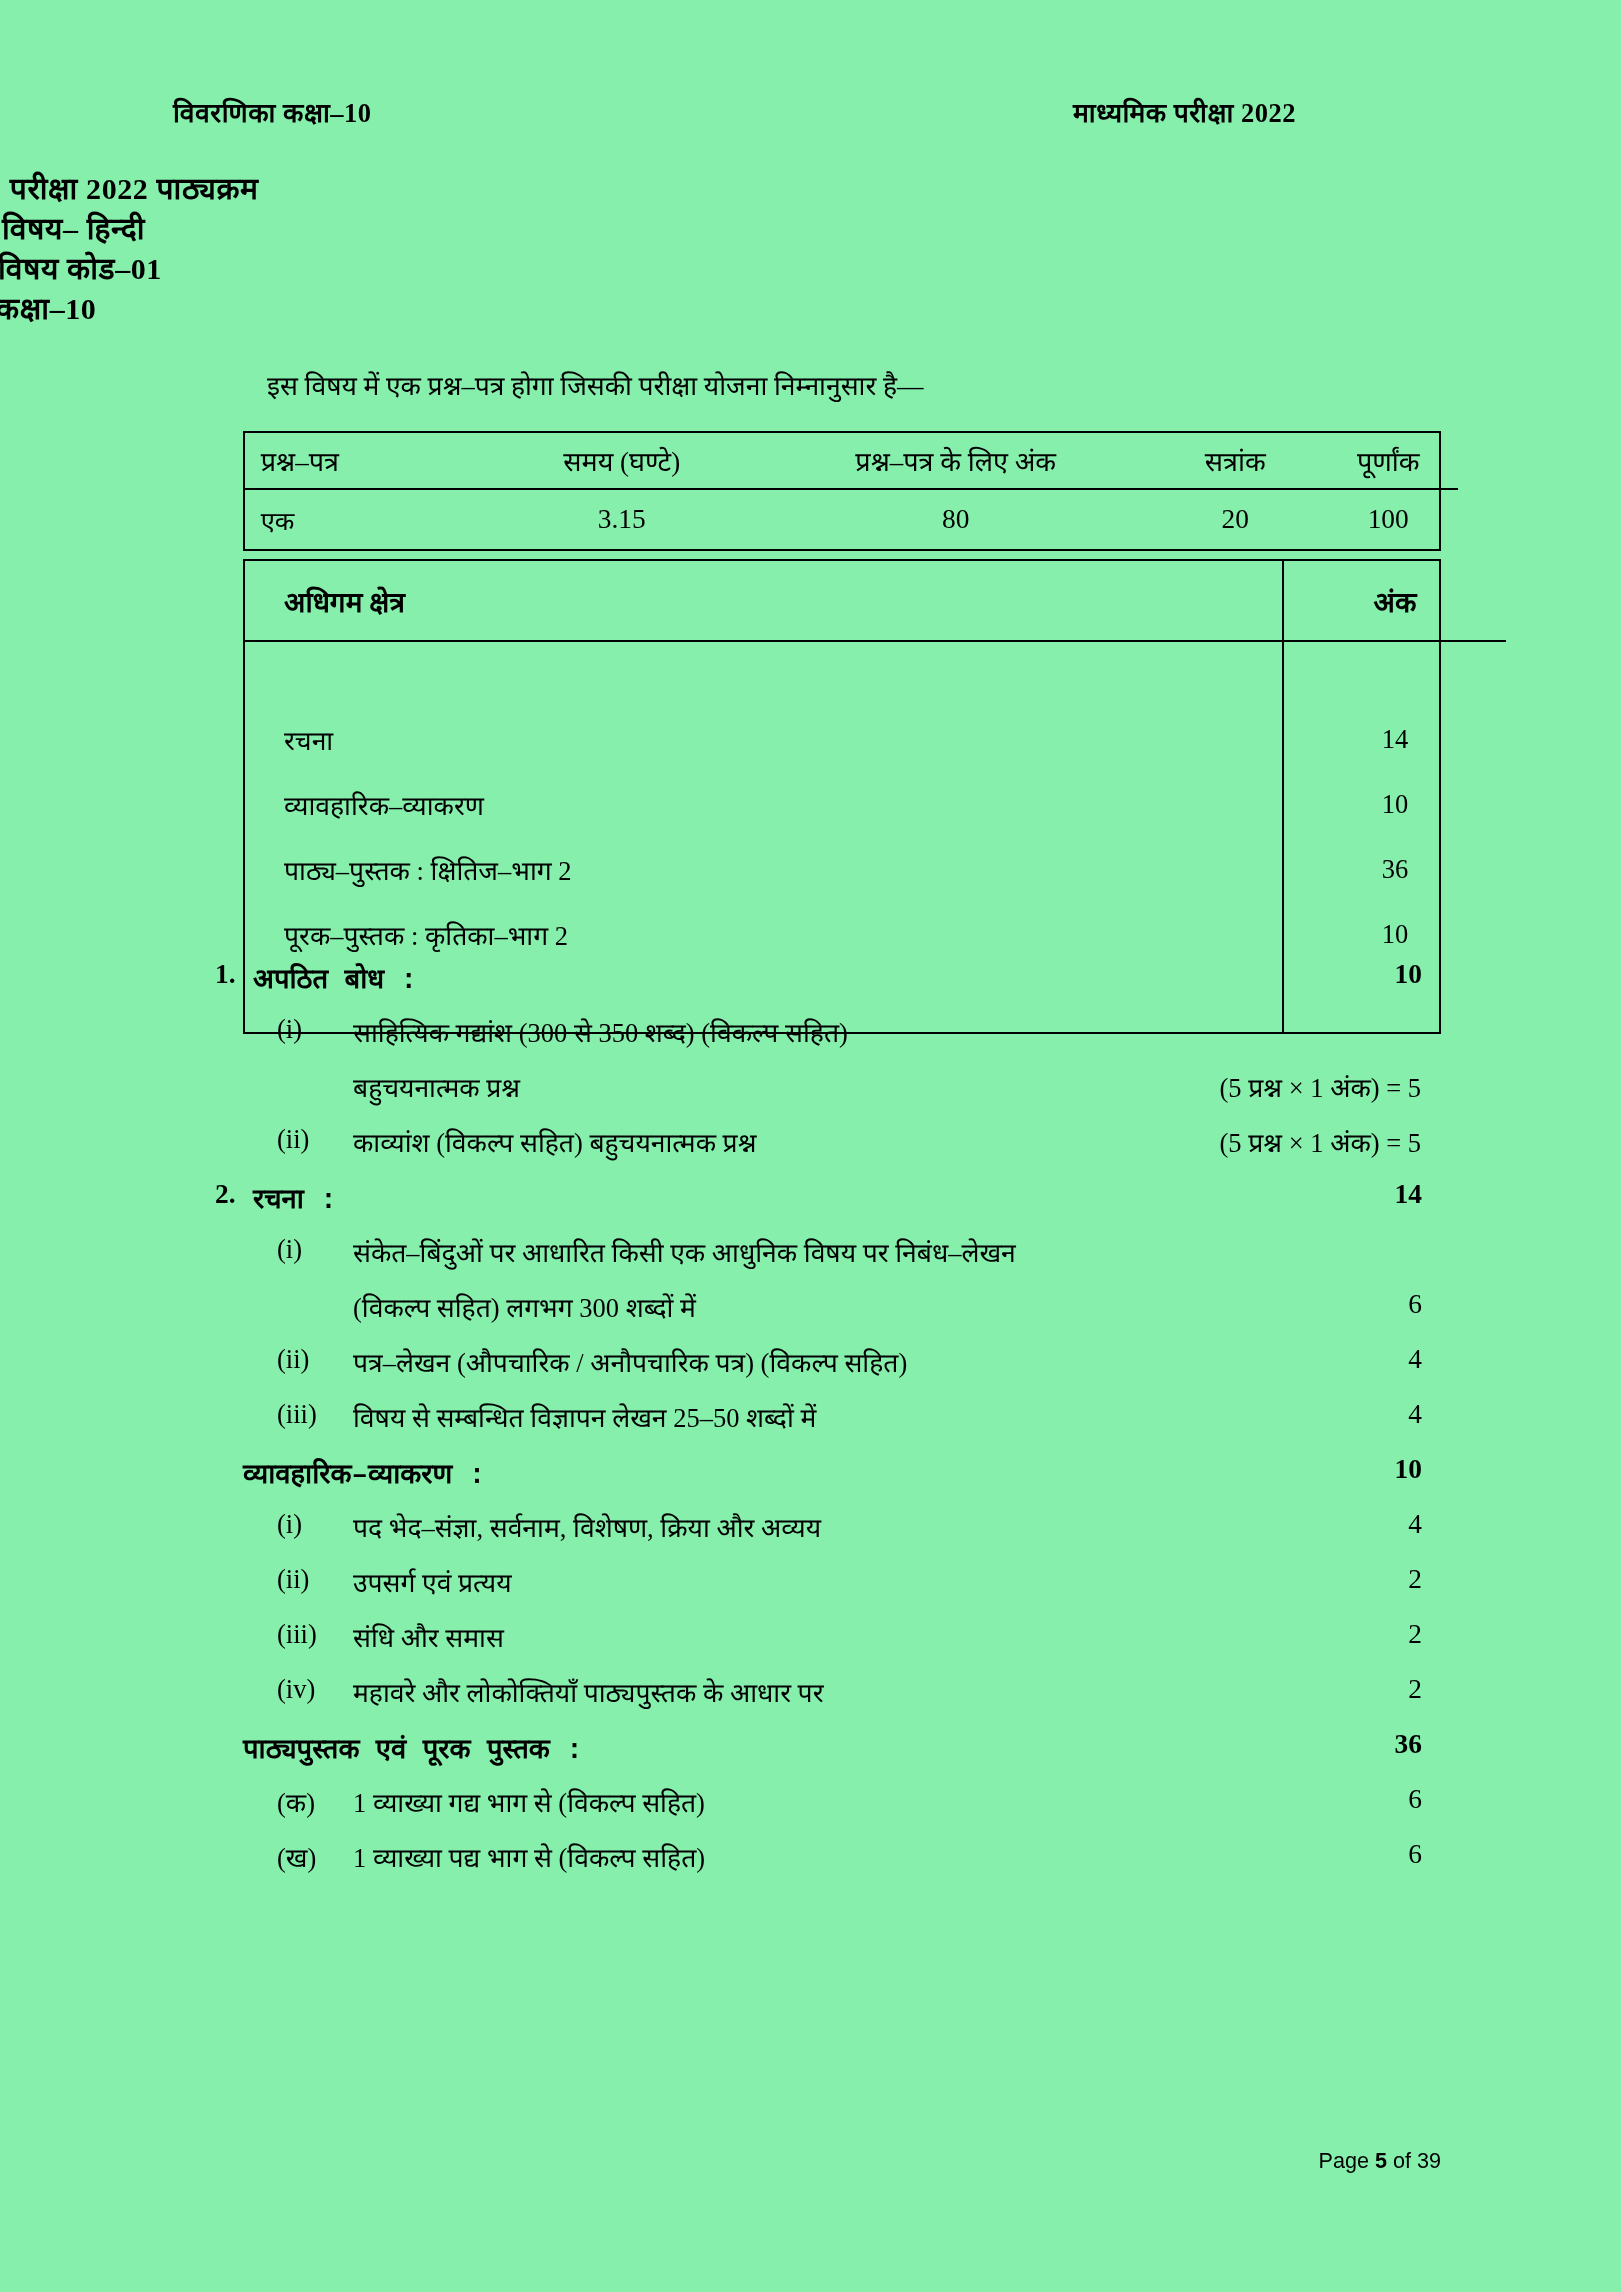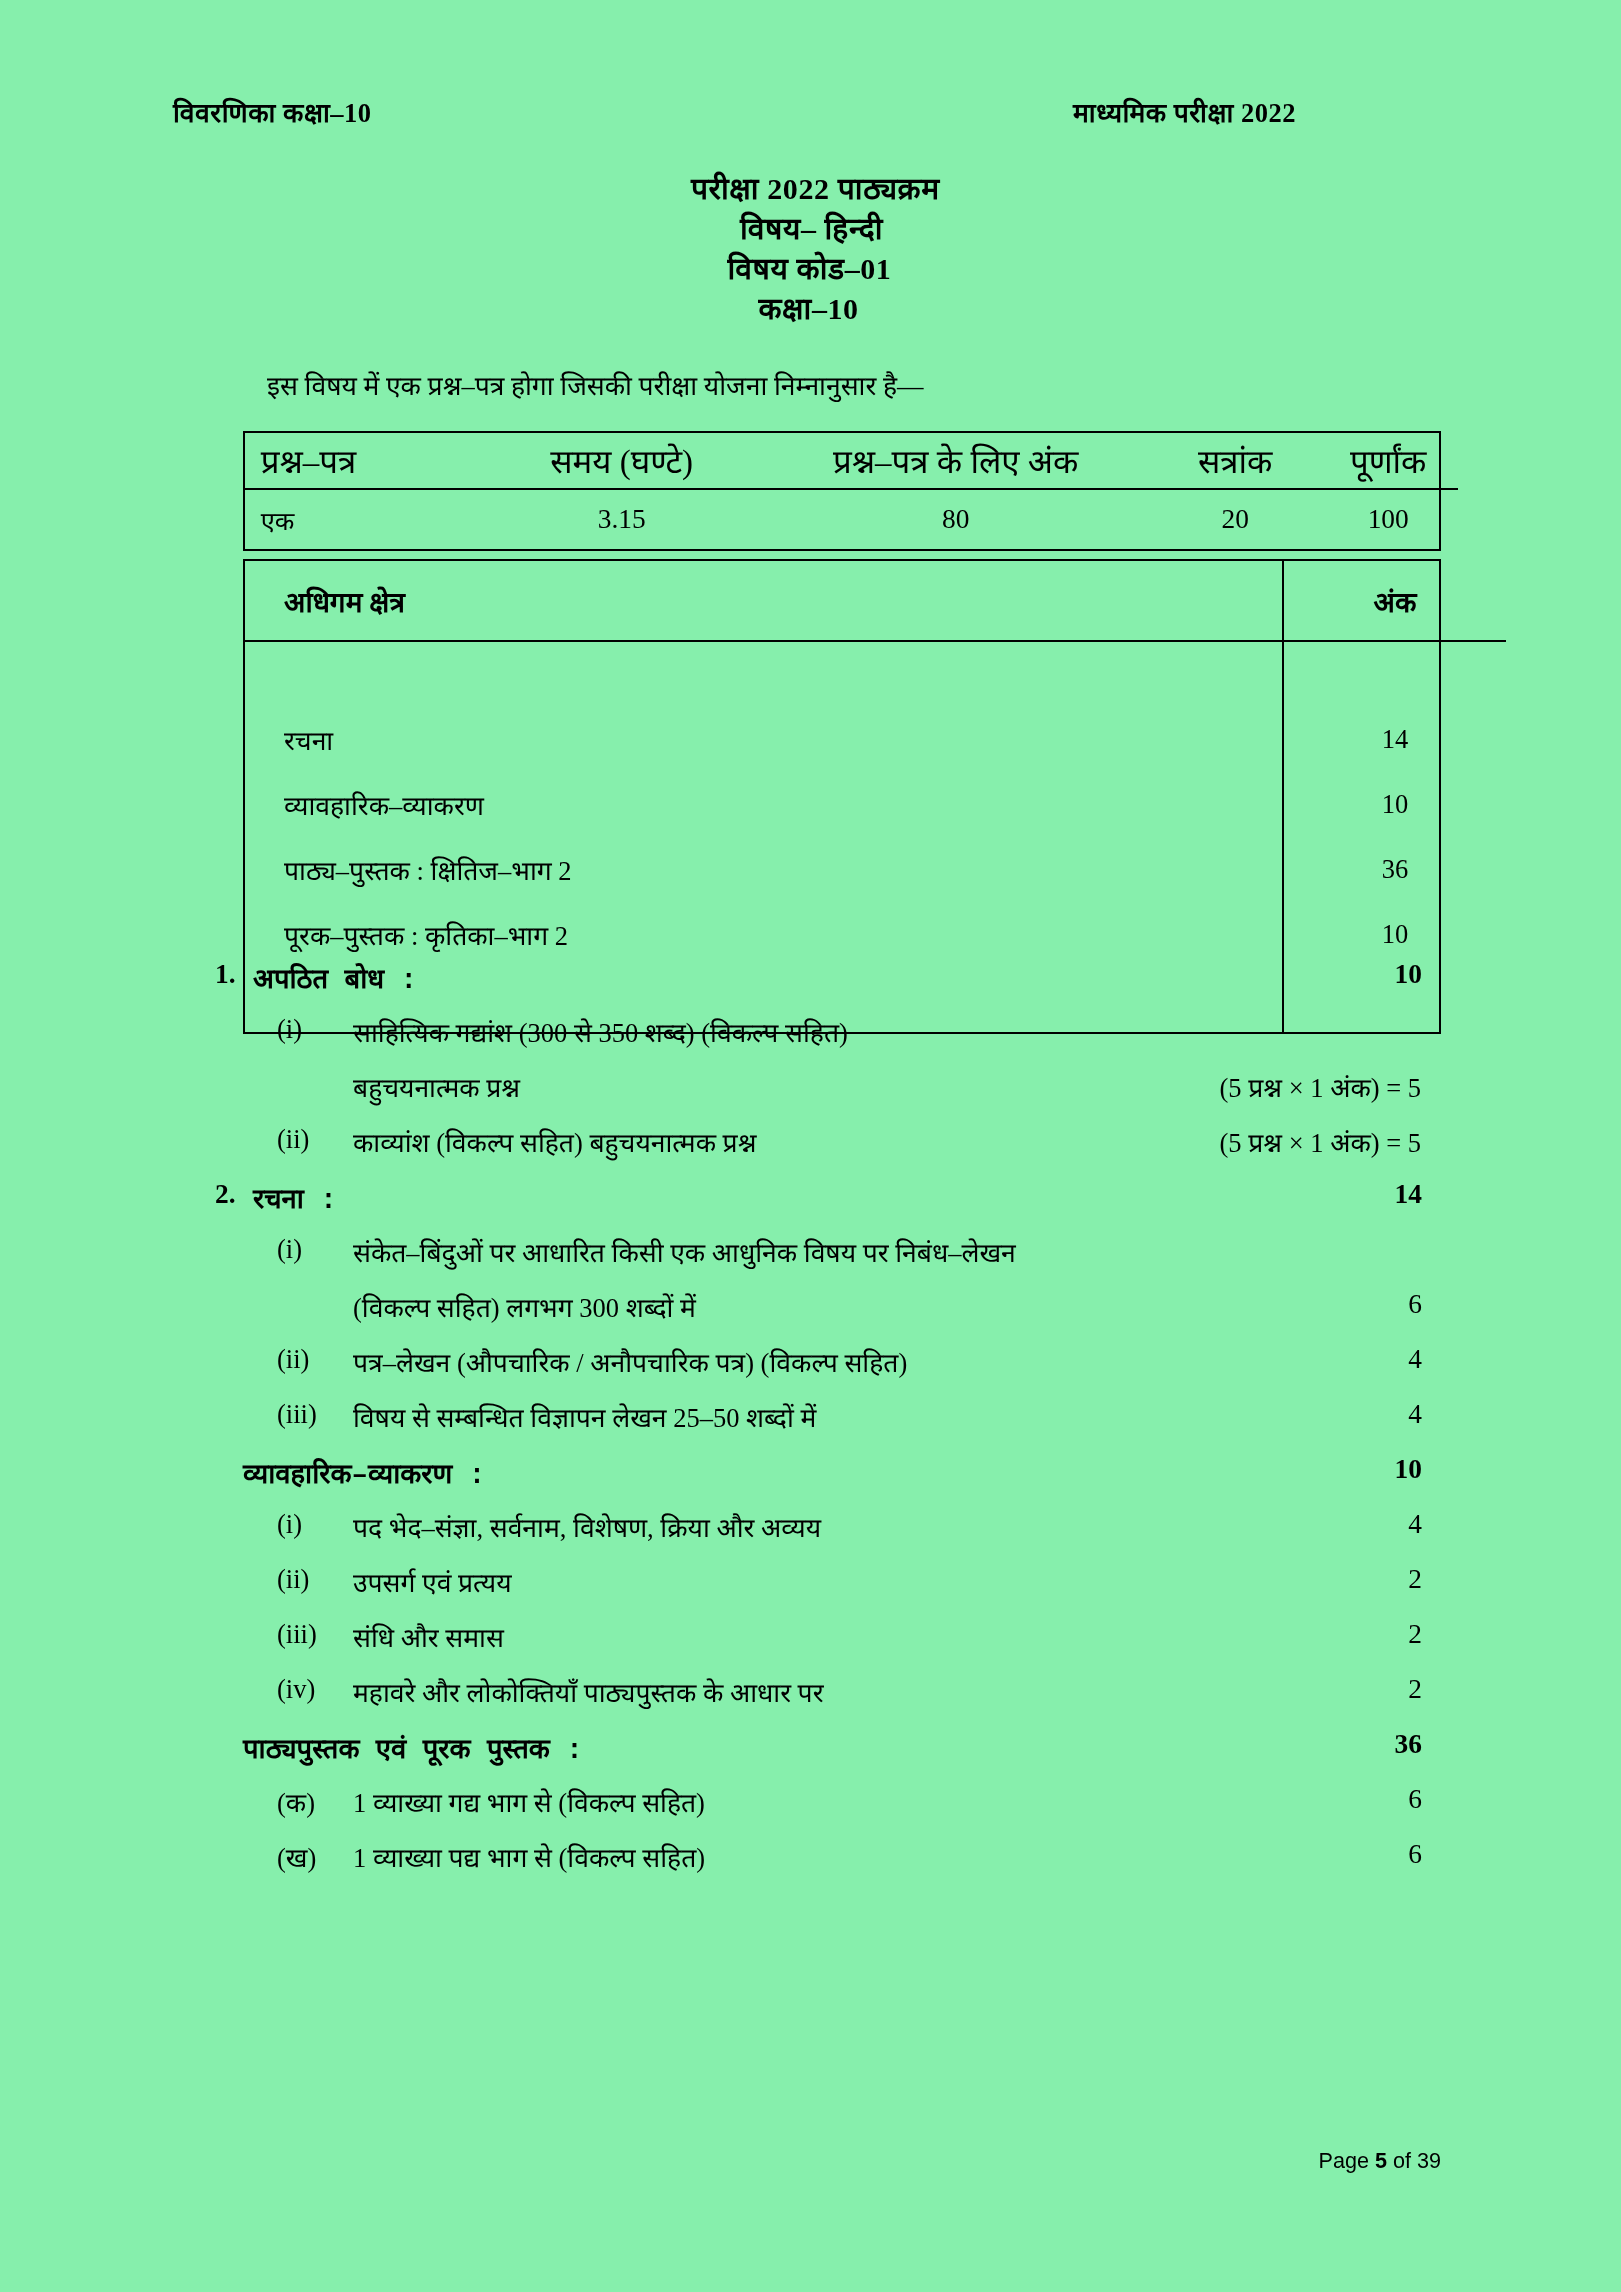--- a/index.html
+++ b/index.html
@@ -49,21 +49,21 @@
     letter-spacing: 0.5px;
     white-space: nowrap;
   }
 
   
   .title-block {
     position: absolute;
     top: 169px;
     left: 0;
     width: 100%;
-    text-align: center;
+    text-align: left;
   }
   .title-line {
     font-size: 30px;
     font-weight: bold;
     line-height: 40px;
     letter-spacing: 0.6px;
     white-space: nowrap;
   }
   .title-line.t1 { margin-left: 9.8px; }
   .title-line.t2 { margin-left: 2px; }
@@ -90,21 +90,21 @@
     border-collapse: collapse;
     box-sizing: border-box;
   }
   .tbl-plan table {
     width: 100%;
     border-collapse: collapse;
     table-layout: fixed;
   }
   .tbl-plan th, .tbl-plan td {
     font-weight: normal;
-    font-size: 33px;
+    font-size: 27px;
     padding: 0;
     height: 55px;
     vertical-align: middle;
   }
   .tbl-plan thead tr { border-bottom: 2px solid #000; }
   .tbl-plan .c1 { width: 223px; text-align: left;   padding-left: 15.7px; }
   .tbl-plan .c2 { width: 276px; text-align: center; }
   .tbl-plan .c3 { width: 392px; text-align: center; }
   .tbl-plan .c4 { width: 167px; text-align: center; }
   .tbl-plan .c5 { width: 139px; text-align: center; }

